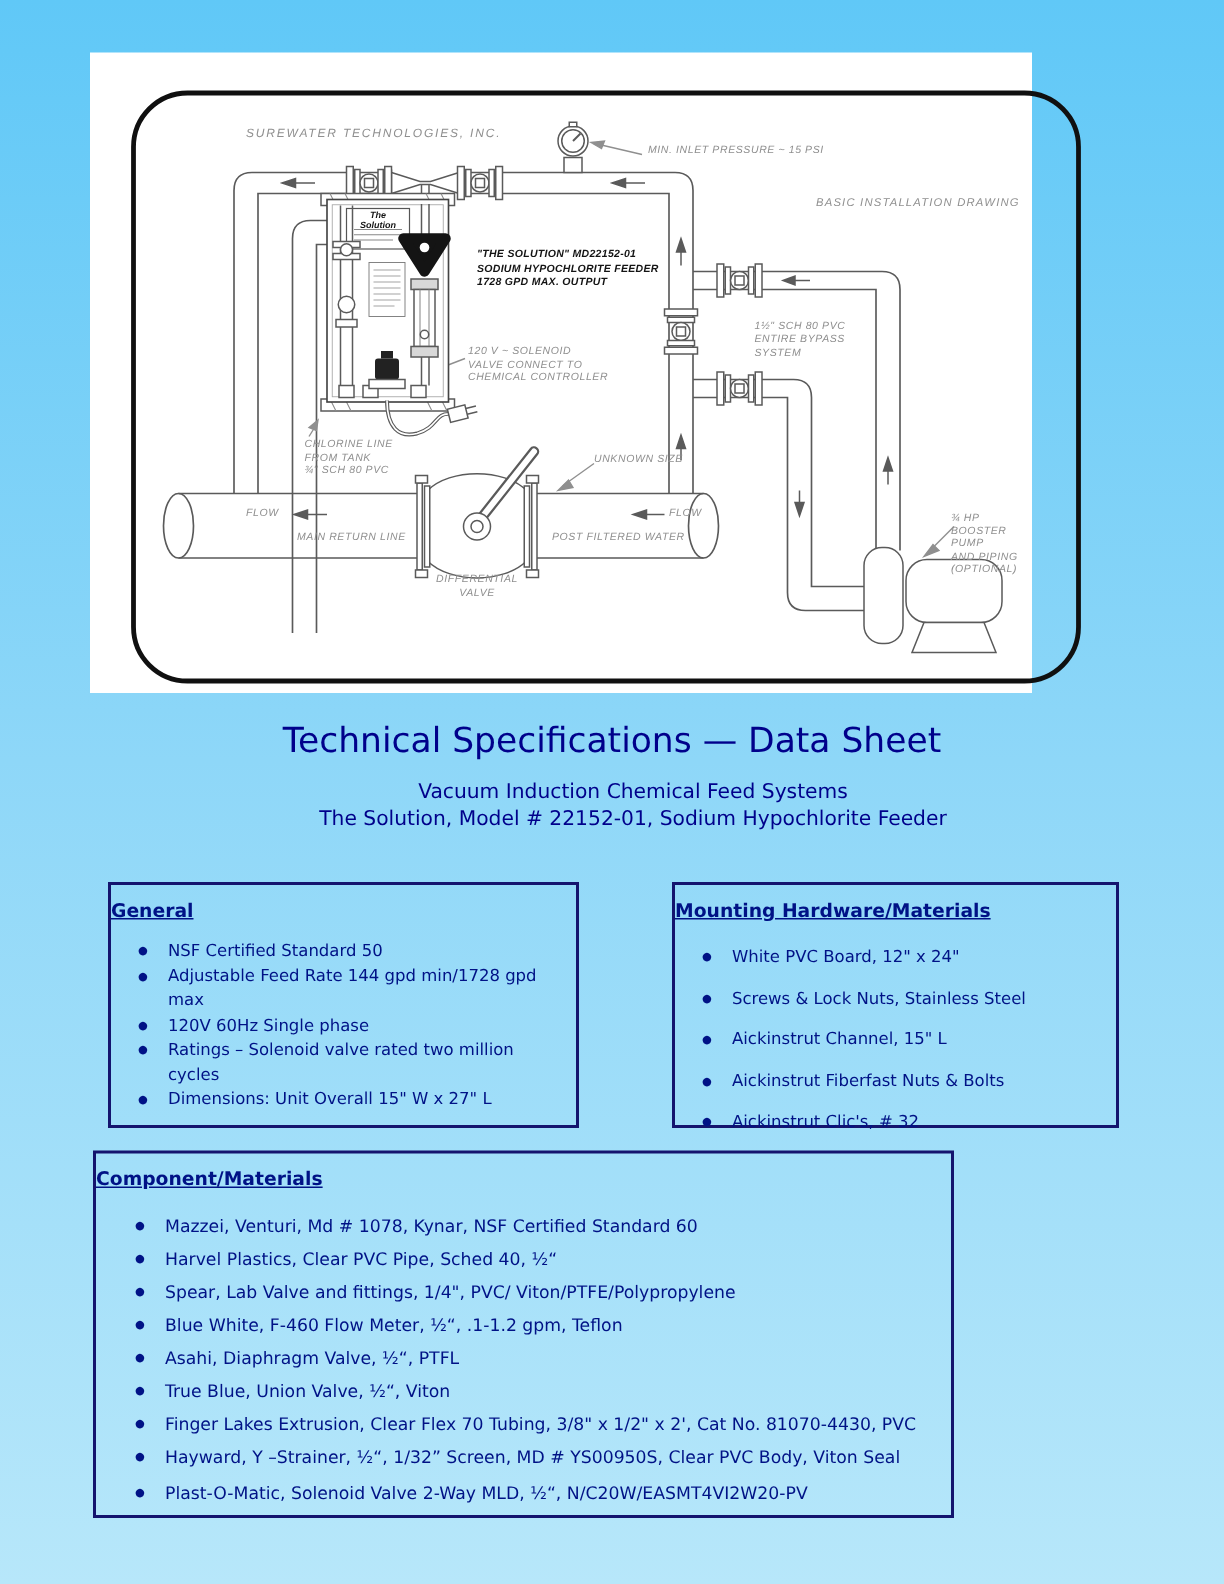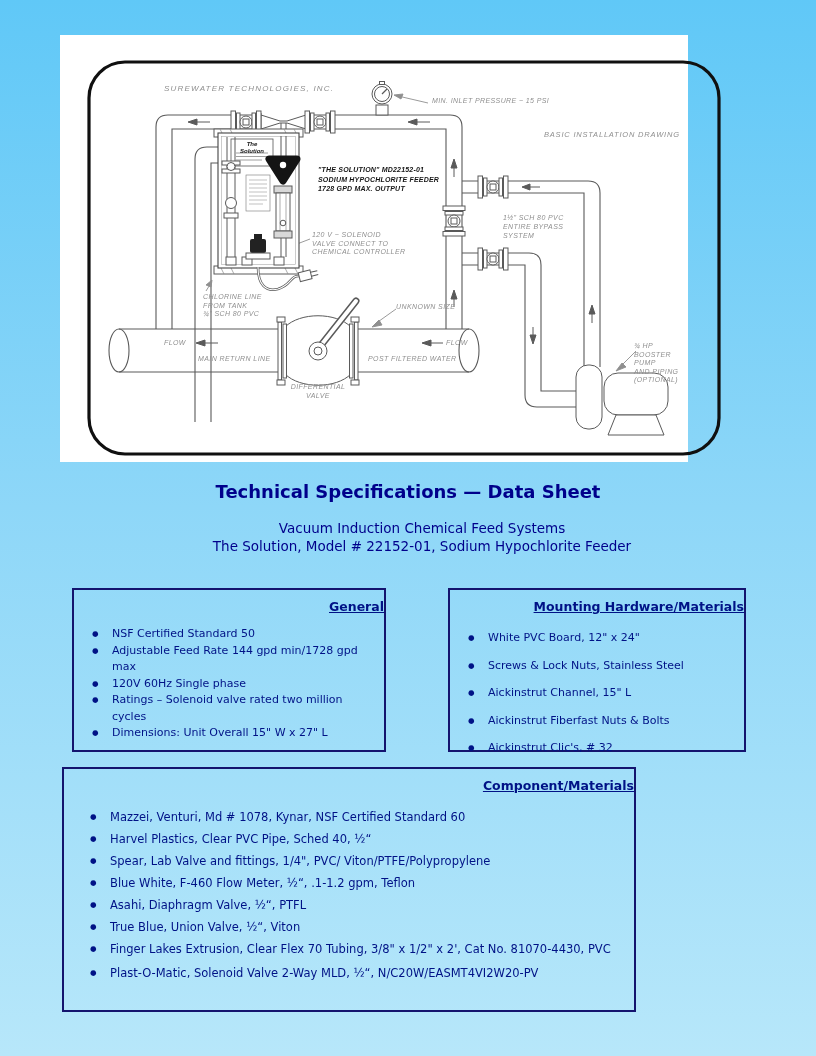--- a/index.html
+++ b/index.html
@@ -10,25 +10,25 @@
   .drawing{position:absolute;left:60px;top:35px;width:628px;height:427px;background:#fff;font-style:italic;}
   .drawing svg{position:absolute;left:0;top:0;}
   .dlabel{position:absolute;font-family:"Liberation Sans",sans-serif;color:#8f8f8f;
           font-size:7px;line-height:8.5px;letter-spacing:0.4px;white-space:pre-line;}
   .dlabel.dark{color:#141414;font-weight:bold;font-size:7px;line-height:9.5px;letter-spacing:0.2px;}
   .dlabel.big{font-size:8px;letter-spacing:1.2px;}
   .dlabel.mid{font-size:7.5px;letter-spacing:0.8px;}
   .dlabel.ctr{text-align:center;}
   
   .doc-title{position:absolute;left:0;top:481px;width:100%;text-align:center;
-             font-size:18px;font-weight:bold;color:#00008b;}
+             font-size:23px;font-weight:normal;color:#00008b;}
   .doc-sub{position:absolute;left:0;width:100%;text-align:center;font-size:13.5px;color:#00008b;padding-left:14px;}
   
   .box{position:absolute;border:2px solid #14146e;box-sizing:border-box;color:#001286;}
-  .box h2{margin:9px 0 0 0;text-align:right;font-size:12.5px;font-weight:bold;
+  .box h2{margin:9px 0 0 0;text-align:left;font-size:12.5px;font-weight:bold;
           text-decoration:underline;color:#001286;}
   .box ul{list-style:none;margin:12px 0 0 0;padding:0;}
   .box li{position:relative;font-size:11px;line-height:16.5px;padding-left:38px;padding-right:16px;}
   .box li:before{content:"\25CF";position:absolute;left:18px;top:0;font-size:7.5px;}
   .box-mounting li{margin-bottom:11px;}
   .box-component ul{margin-top:16px;}
   .box-component li{font-size:11.5px;line-height:16px;margin-bottom:6px;padding-left:46px;}
   .box-component li:before{left:26px;}
 </style>
 </head>
@@ -257,17 +257,18 @@
   <div class="box box-component" style="left:62px;top:767px;width:574px;height:245px;">
     <h2>Component/Materials</h2>
     <ul>
       <li>Mazzei, Venturi, Md # 1078, Kynar, NSF Certified Standard 60</li>
       <li>Harvel Plastics, Clear PVC Pipe, Sched 40, ½“</li>
       <li>Spear, Lab Valve and fittings, 1/4", PVC/ Viton/PTFE/Polypropylene</li>
       <li>Blue White, F-460 Flow Meter, ½“, .1-1.2 gpm, Teflon</li>
       <li>Asahi, Diaphragm Valve, ½“, PTFL</li>
       <li>True Blue, Union Valve, ½“, Viton</li>
       <li>Finger Lakes Extrusion, Clear Flex 70 Tubing, 3/8" x 1/2" x 2', Cat No. 81070-4430, PVC</li>
+      <li>Hayward, Y –Strainer, ½“, 1/32” Screen, MD # YS00950S, Clear PVC Body, Viton Seal</li>
       <li style="margin-top:8px;">Plast-O-Matic, Solenoid Valve 2-Way MLD, ½“, N/C20W/EASMT4VI2W20-PV</li>
     </ul>
   </div>
 
 </div>
 
 </body></html>

